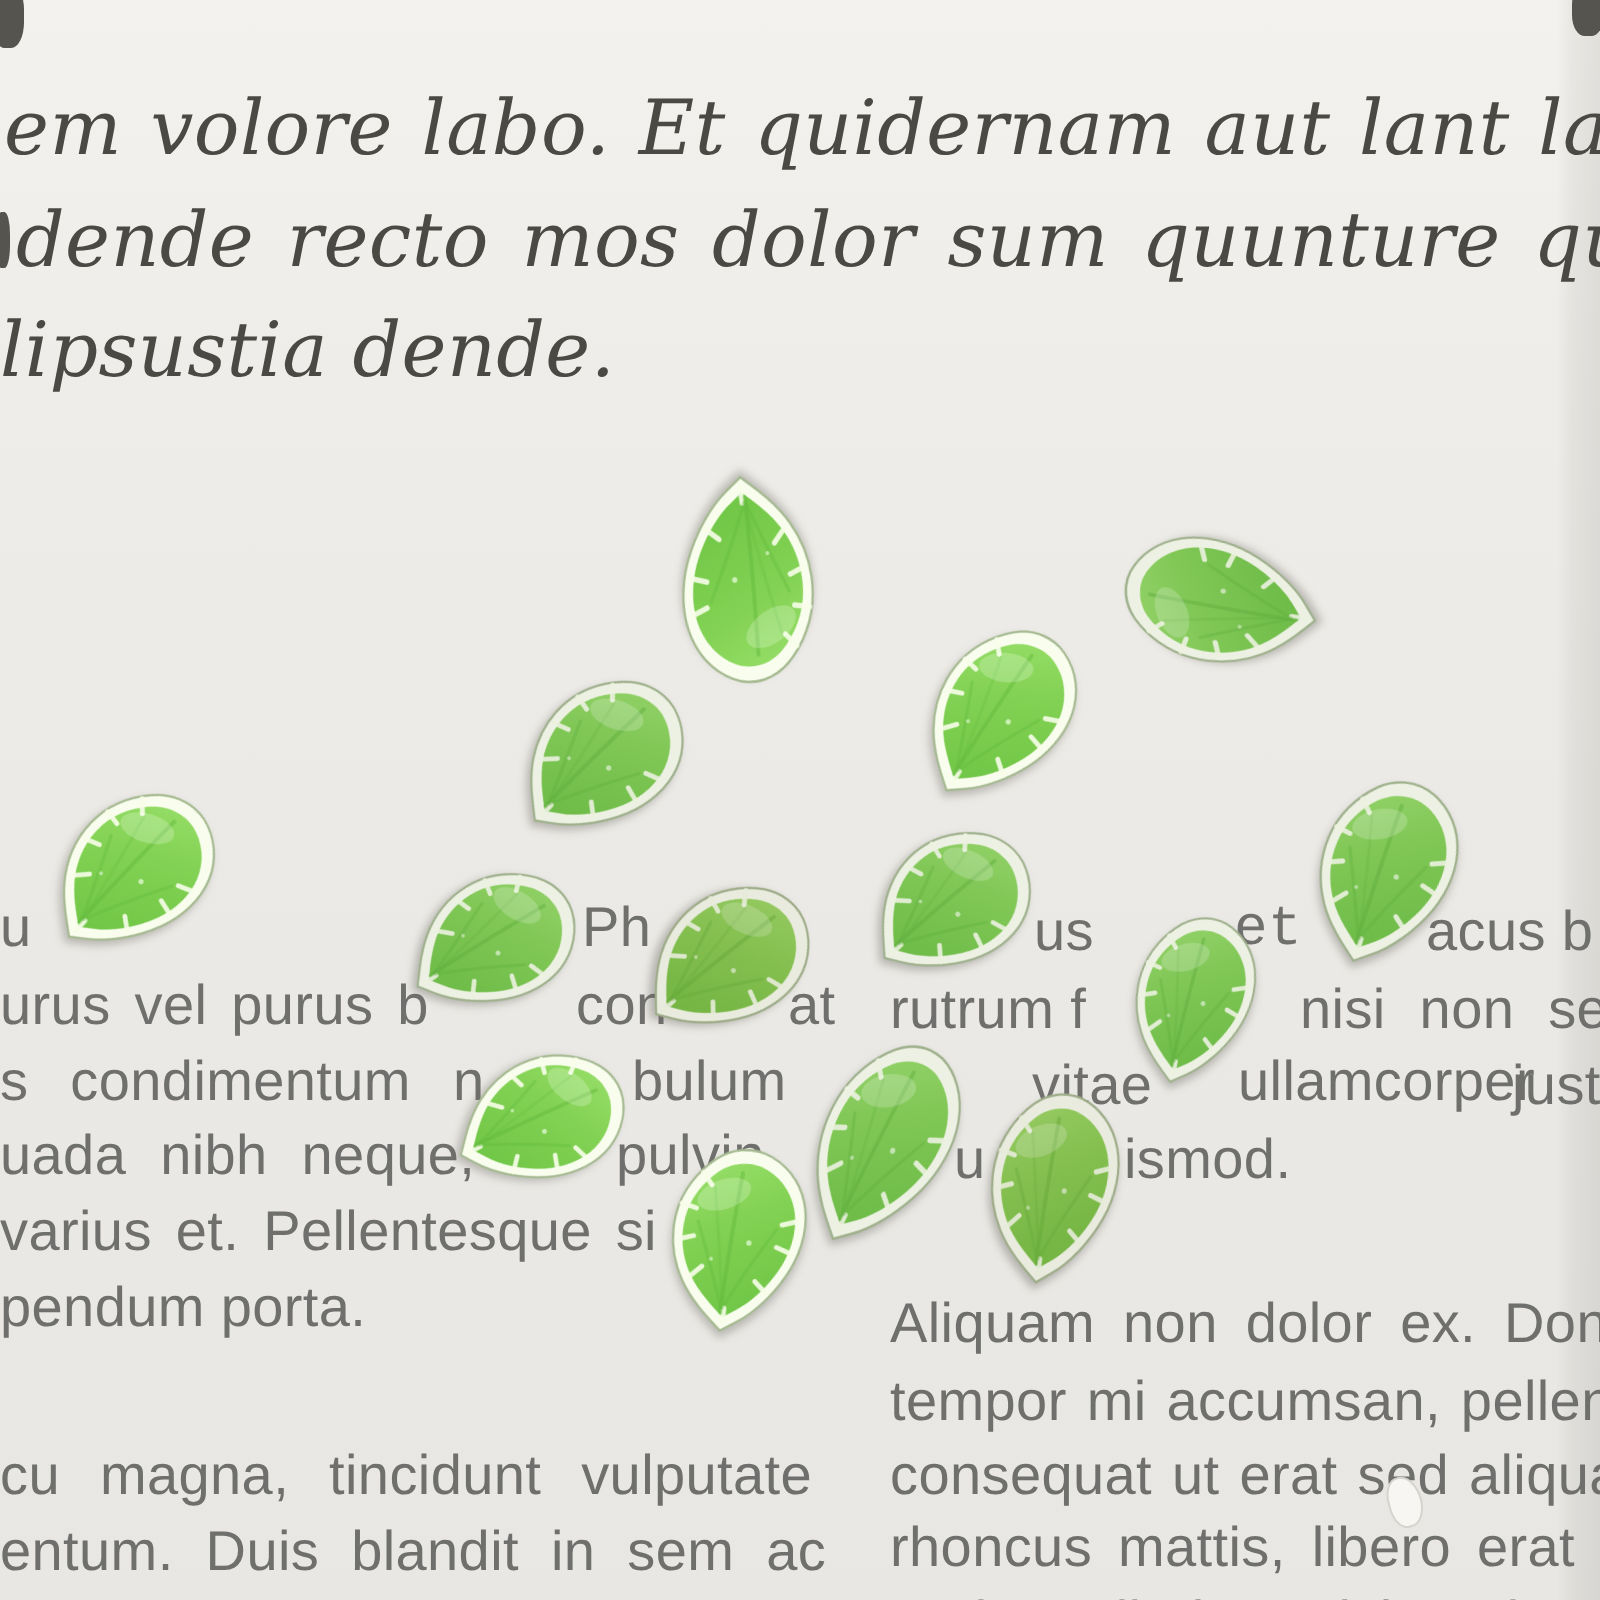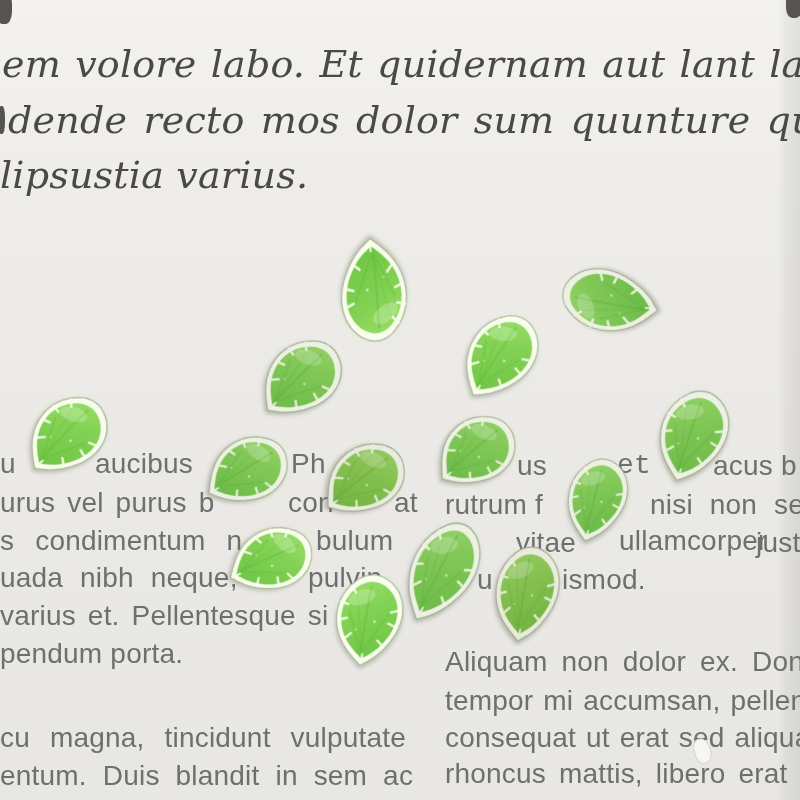--- a/index.html
+++ b/index.html
@@ -65,23 +65,22 @@
         <ellipse cx="40" cy="34" rx="17" ry="9" fill="#ffffff" opacity="0.20" transform="rotate(-24 40 34)"></ellipse>
         <circle cx="58" cy="62" r="1.6" fill="#ffffff" opacity="0.55"></circle>
         <circle cx="36" cy="74" r="1.2" fill="#ffffff" opacity="0.45"></circle>
       </g>
     </defs>
   </svg>
 
   <div id="textlayer">
       <div class="hline" style="left: 2px; top: 44px; word-spacing: 2px;">em volore labo. Et quidernam aut lant lamus re as e</div>
       <div class="hline" style="left: 8px; top: 100px; word-spacing: 4px;">dende recto mos dolor sum quunture quas dolorest</div>
-      <div class="hline" style="left: 0px; top: 155px;">lipsustia varius.</div>
+      <div class="hline" style="left: 0px; top: 155px;">lipsustia dende.</div>
       <div class="frag" style="left: 0px; top: 447px;">u</div>
-      <div class="frag" style="left: 95px; top: 447px;">aucibus</div>
       <div class="frag" style="left: 291px; top: 447px;">Ph</div>
       <div class="frag" style="left: 0px; top: 486px; word-spacing: 4px;">urus vel purus b</div>
       <div class="frag" style="left: 288px; top: 486px;">con</div>
       <div class="frag" style="left: 394px; top: 486px;">at</div>
       <div class="frag" style="left: 0px; top: 524px; word-spacing: 13px;">s condimentum n</div>
       <div class="frag" style="left: 316px; top: 524px;">bulum</div>
       <div class="frag" style="left: 0px; top: 561px; word-spacing: 9px;">uada nibh neque,</div>
       <div class="frag" style="left: 308px; top: 561px;">pulvin</div>
       <div class="frag" style="left: 0px; top: 599px; word-spacing: 4px;">varius et. Pellentesque si</div>
       <div class="frag" style="left: 0px; top: 637px; text-align: right;">pendum porta.</div>

